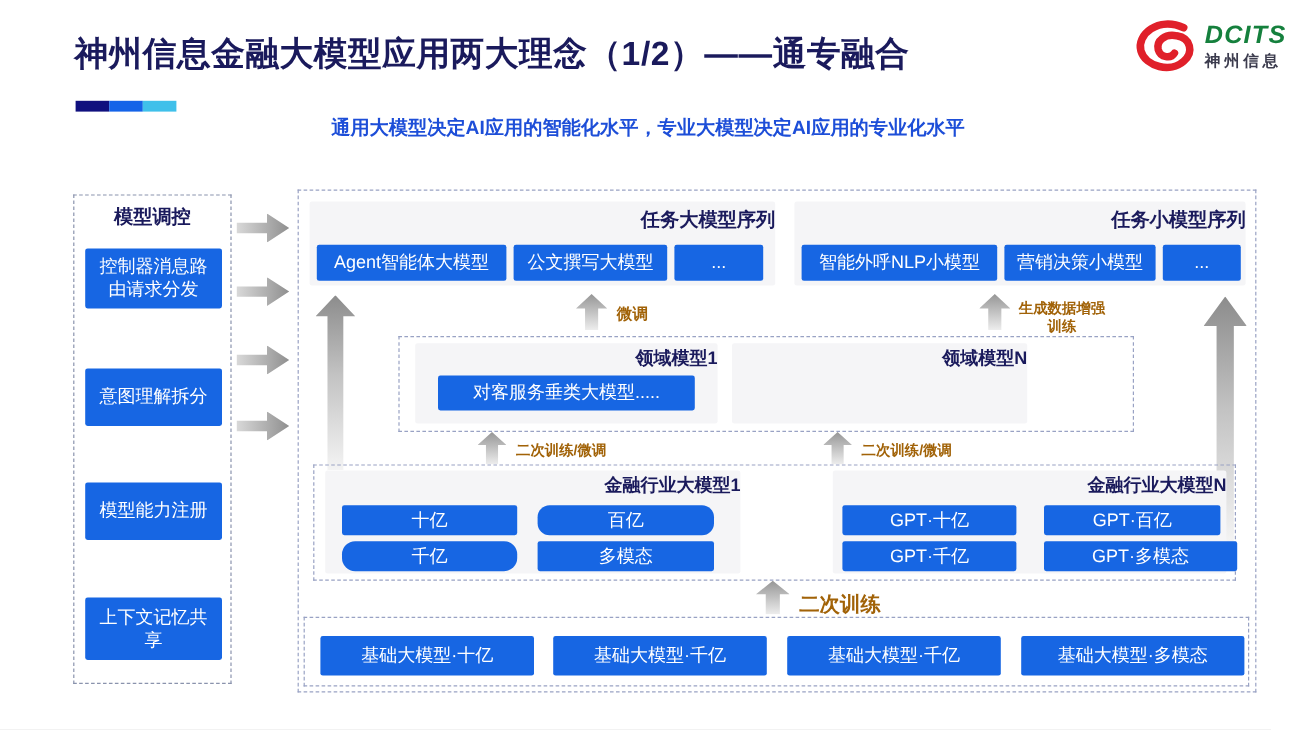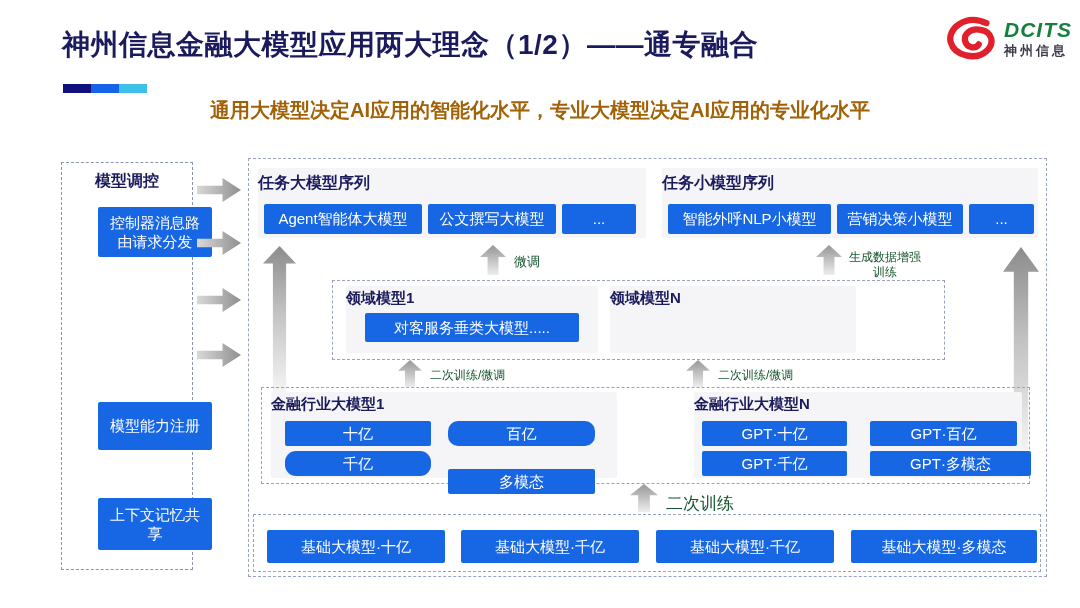--- a/index.html
+++ b/index.html
@@ -9,44 +9,44 @@
 
   .title { position:absolute; left:62px; top:26px; font-size:28px; font-weight:bold; color:#1a1a5c; letter-spacing:.5px; }
   .accent { position:absolute; left:63px; top:84px; display:flex; }
   .accent span { width:28px; height:9px; display:block; }
   .acc1 { background:#10107e; } .acc2 { background:#1463e8; } .acc3 { background:#3fc0ea; }
 
   .logo { position:absolute; left:944px; top:16px; display:flex; align-items:center; gap:6px; }
   .logo-text .brand { color:#15803d; font-weight:bold; font-size:21px; font-style:italic; letter-spacing:1px; line-height:1.05; }
   .logo-text .brandcn { color:#3c3c4e; font-size:13px; font-weight:bold; letter-spacing:3px; }
 
-  .subtitle { position:absolute; left:60px; top:97px; width:960px; text-align:center; font-size:20px; font-weight:bold; color:#a16207; }
+  .subtitle { position:absolute; left:60px; top:97px; width:960px; text-align:center; font-size:16px; font-weight:bold; color:#1d4ed8; }
 
   .dashed-box { position:absolute; border:1.5px dashed #99a2c4; background:transparent; }
   .sidebar { position:absolute; left:61px; top:162px; width:132px; height:408px; border:1.5px dashed #8a93ad; }
   .sb-title { position:absolute; top:8px; left:0; width:100%; text-align:center; font-size:16px; font-weight:bold; color:#1a1a5c; }
 
   .blue-btn { position:absolute; background:#1766e3; color:#fff; display:flex; align-items:center; justify-content:center; text-align:center; font-size:15px; border-radius:2px; line-height:1.3; padding:0 6px; }
-  .sb-btn { left:9px; width:114px; padding:12px 8px;margin-left:27px; }
+  .sb-btn { left:9px; width:114px; padding:12px 8px; }
 
   .panel { position:absolute; background:#f5f5f7; border-radius:2px; }
-  .panel-title { position:absolute; top:5px; left:0; width:100%; text-align:left; font-weight:bold; color:#1a1a5c; font-size:16px; }
+  .panel-title { position:absolute; top:5px; left:0; width:100%; text-align:right; font-weight:bold; color:#1a1a5c; font-size:16px; }
   .panel-title.sm { font-size:15px; top:3px; }
 
   .arrow-right { position:absolute; width:44px; height:24px;
     background:linear-gradient(90deg,#d9d9d9,#8f8f8f);
     clip-path:polygon(0 32%,58% 32%,58% 0,100% 50%,58% 100%,58% 68%,0 68%); }
   .arrow-up-sm { position:absolute; width:26px; height:30px;
     background:linear-gradient(180deg,#969696,#ededed);
     clip-path:polygon(50% 0,100% 40%,71% 40%,71% 100%,29% 100%,29% 40%,0 40%); }
   .arrow-up-tall { position:absolute;
     background:linear-gradient(180deg,#8c8c8c 0%,#c2c2c2 45%,#f4f4f4 100%);
     clip-path:polygon(50% 0,100% 12%,70% 12%,70% 100%,30% 100%,30% 12%,0 12%); }
 
-  .gray-label { position:absolute; color:#14532d; font-size:13px; font-weight:normal; }
+  .gray-label { position:absolute; color:#a16207; font-size:13px; font-weight:bold; }
   .gray-label.sm { font-size:12px; }
   .gray-label.wrap { width:78px; text-align:center; line-height:1.25; }
 </style>
 </head>
 <body>
 
 <div class="canvas">
 
   <div class="title">神州信息金融大模型应用两大理念（1/2）——通专融合</div>
   <div class="accent">
@@ -63,20 +63,21 @@
     <div class="logo-text">
       <div class="brand">DCITS</div>
       <div class="brandcn">神州信息</div>
     </div>
   </div>
   <div class="subtitle">通用大模型决定AI应用的智能化水平，专业大模型决定AI应用的专业化水平</div>
 
   <div class="sidebar">
     <div class="sb-title">模型调控</div>
     <div class="blue-btn sb-btn" style="top:44px;height:50px;">控制器消息路由请求分发</div>
+    <div class="blue-btn sb-btn" style="top:144px;height:48px;">意图理解拆分</div>
     <div class="blue-btn sb-btn" style="top:239px;height:48px;">模型能力注册</div>
     <div class="blue-btn sb-btn" style="top:335px;height:52px;">上下文记忆共享</div>
   </div>
 
   <div class="arrow-right" style="left:197px;top:178px;"></div>
   <div class="arrow-right" style="left:197px;top:231px;"></div>
   <div class="arrow-right" style="left:197px;top:288px;"></div>
   <div class="arrow-right" style="left:197px;top:343px;"></div>
 
   <div class="dashed-box" style="left:248px;top:158px;width:799px;height:419px;"></div>
@@ -116,21 +117,21 @@
   <div class="gray-label sm" style="left:430px;top:367px;">二次训练/微调</div>
   <div class="arrow-up-sm" style="left:686px;top:360px;width:24px;height:27px;"></div>
   <div class="gray-label sm" style="left:718px;top:367px;">二次训练/微调</div>
 
   <div class="dashed-box" style="left:261px;top:387px;width:769px;height:97px;border-width:1px;"></div>
   <div class="panel" style="left:271px;top:392px;width:346px;height:86px;">
     <div class="panel-title sm">金融行业大模型1</div>
     <div class="blue-btn" style="left:14px;top:29px;width:146px;height:25px;">十亿</div>
     <div class="blue-btn" style="left:177px;top:29px;width:147px;height:25px;border-radius:10px;">百亿</div>
     <div class="blue-btn" style="left:14px;top:59px;width:146px;height:25px;border-radius:11px;">千亿</div>
-    <div class="blue-btn" style="left:177px;top:59px;width:147px;height:25px;margin-top:18px;">多模态</div>
+    <div class="blue-btn" style="left:177px;top:59px;width:147px;height:25px;">多模态</div>
   </div>
   <div class="panel" style="left:694px;top:392px;width:328px;height:86px;">
     <div class="panel-title sm">金融行业大模型N</div>
     <div class="blue-btn" style="left:8px;top:29px;width:145px;height:25px;">GPT·十亿</div>
     <div class="blue-btn" style="left:176px;top:29px;width:147px;height:25px;">GPT·百亿</div>
     <div class="blue-btn" style="left:8px;top:59px;width:145px;height:25px;">GPT·千亿</div>
     <div class="blue-btn" style="left:176px;top:59px;width:161px;height:25px;">GPT·多模态</div>
   </div>
 
   <div class="arrow-up-sm" style="left:630px;top:484px;width:28px;height:28px;"></div>

